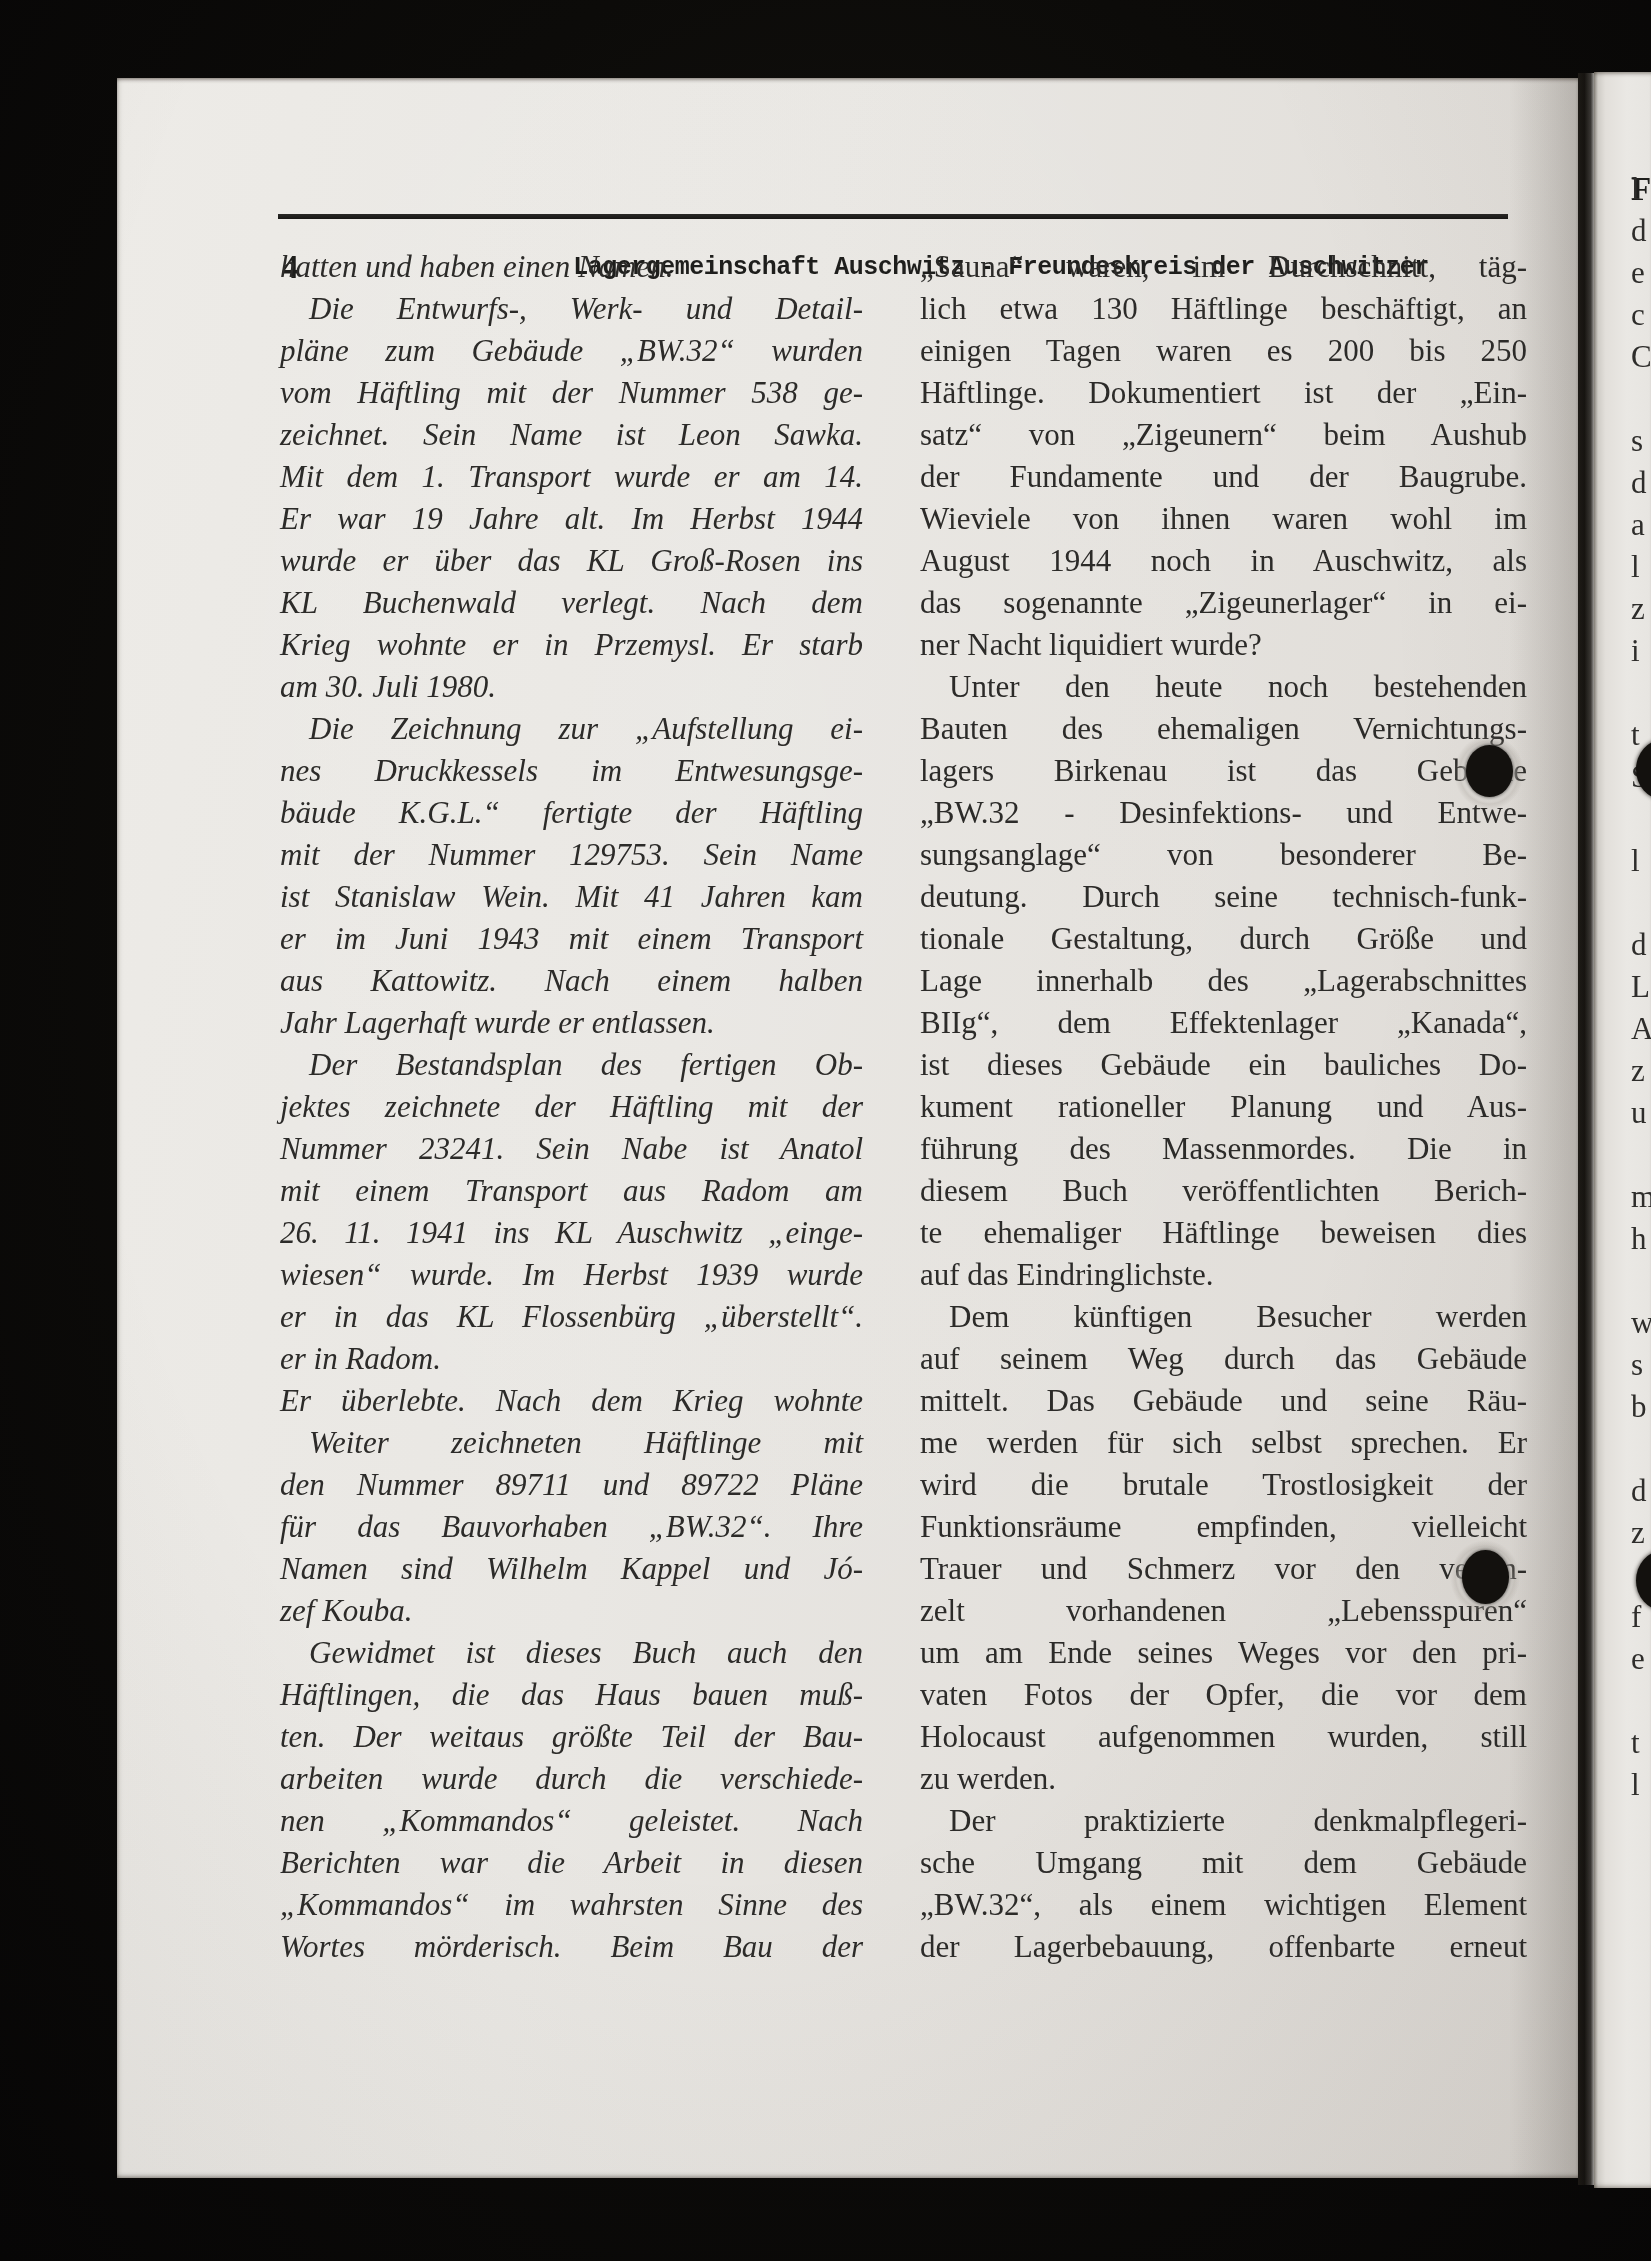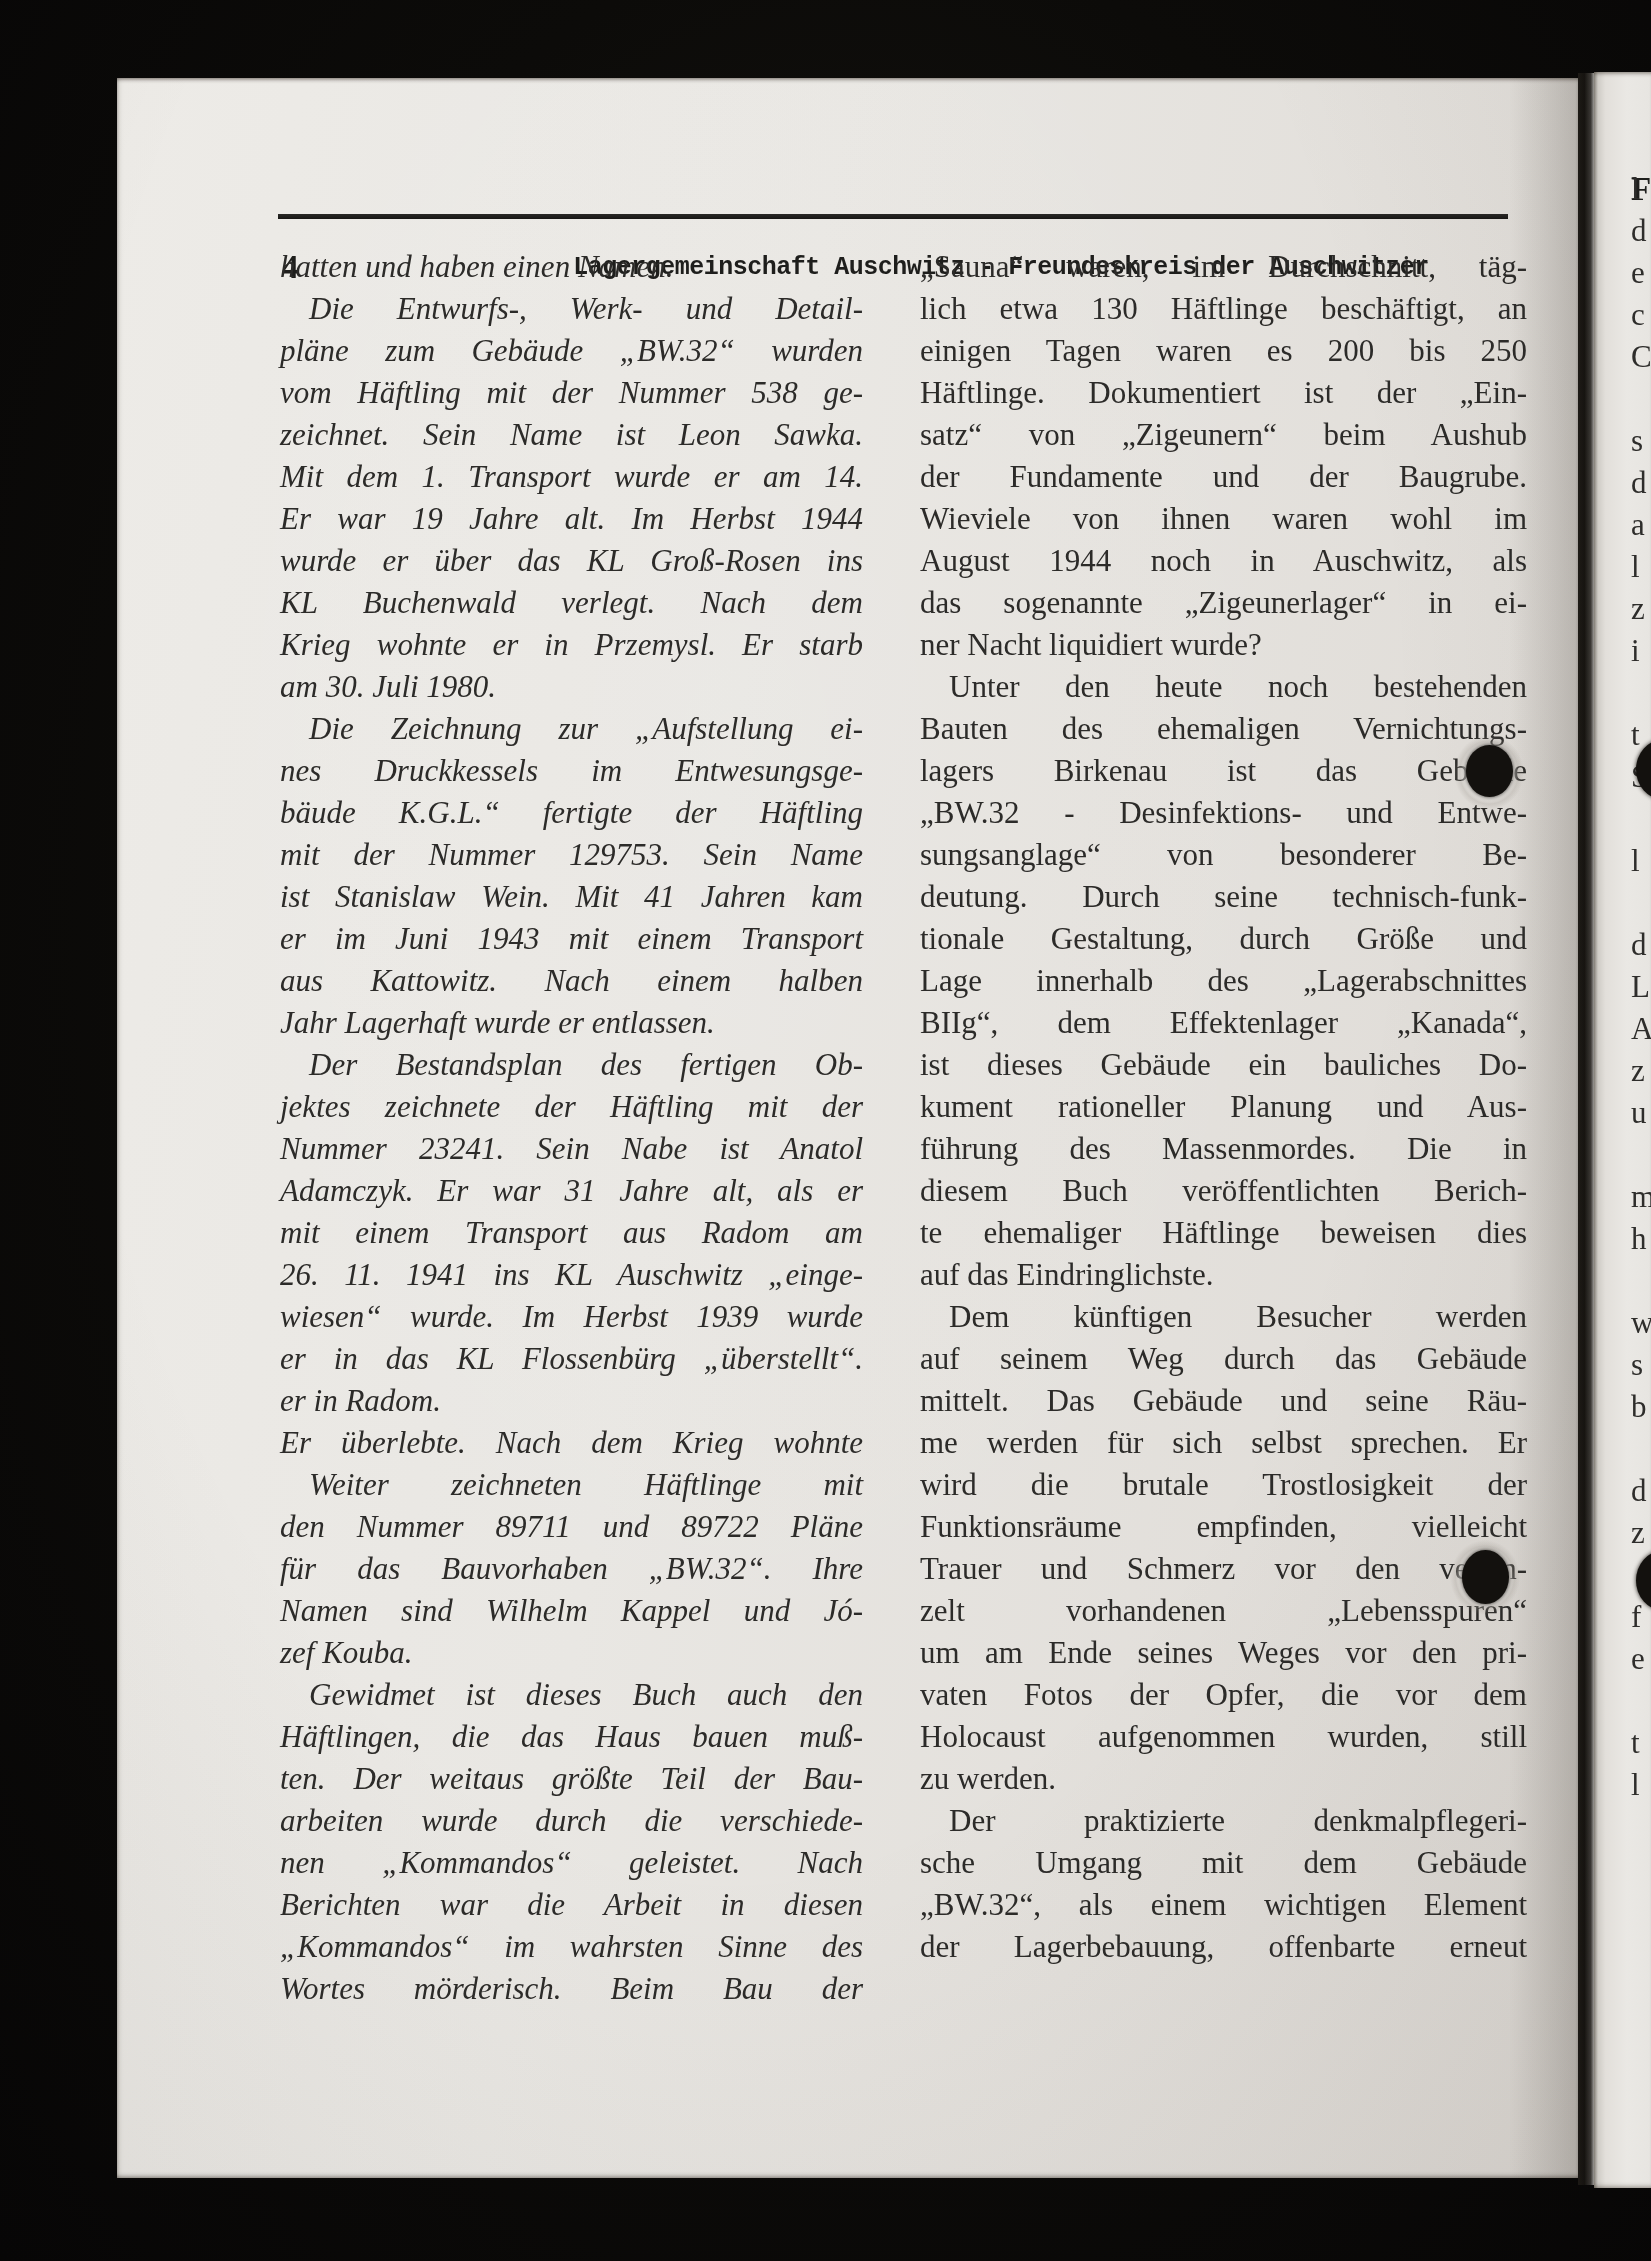--- a/index.html
+++ b/index.html
@@ -106,21 +106,20 @@
         <div class="line">nes Druckkessels im Entwesungsge-</div>
         <div class="line">bäude K.G.L.“ fertigte der Häftling</div>
         <div class="line">mit der Nummer 129753. Sein Name</div>
         <div class="line">ist Stanislaw Wein. Mit 41 Jahren kam</div>
         <div class="line">er im Juni 1943 mit einem Transport</div>
         <div class="line">aus Kattowitz. Nach einem halben</div>
         <div class="line l">Jahr Lagerhaft wurde er entlassen.</div>
         <div class="line f">Der Bestandsplan des fertigen Ob-</div>
         <div class="line">jektes zeichnete der Häftling mit der</div>
         <div class="line">Nummer 23241. Sein Nabe ist Anatol</div>
-        <div class="line">Adamczyk. Er war 31 Jahre alt, als er</div>
         <div class="line">mit einem Transport aus Radom am</div>
         <div class="line">26. 11. 1941 ins KL Auschwitz „einge-</div>
         <div class="line">wiesen“ wurde. Im Herbst 1939 wurde</div>
         <div class="line">er in das KL Flossenbürg „überstellt“.</div>
         <div class="line l">er in Radom.</div>
         <div class="line">Er überlebte. Nach dem Krieg wohnte</div>
         <div class="line f">Weiter zeichneten Häftlinge mit</div>
         <div class="line">den Nummer 89711 und 89722 Pläne</div>
         <div class="line">für das Bauvorhaben „BW.32“. Ihre</div>
         <div class="line">Namen sind Wilhelm Kappel und Jó-</div>

